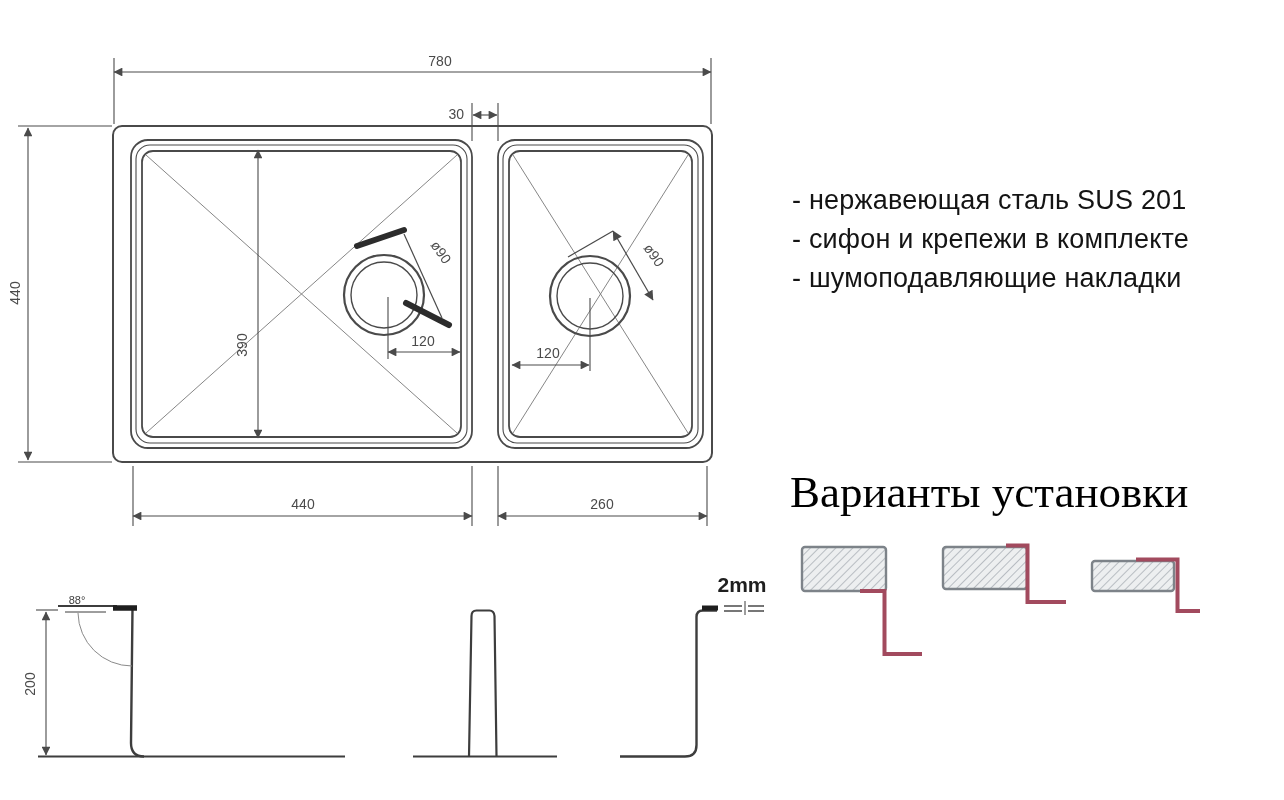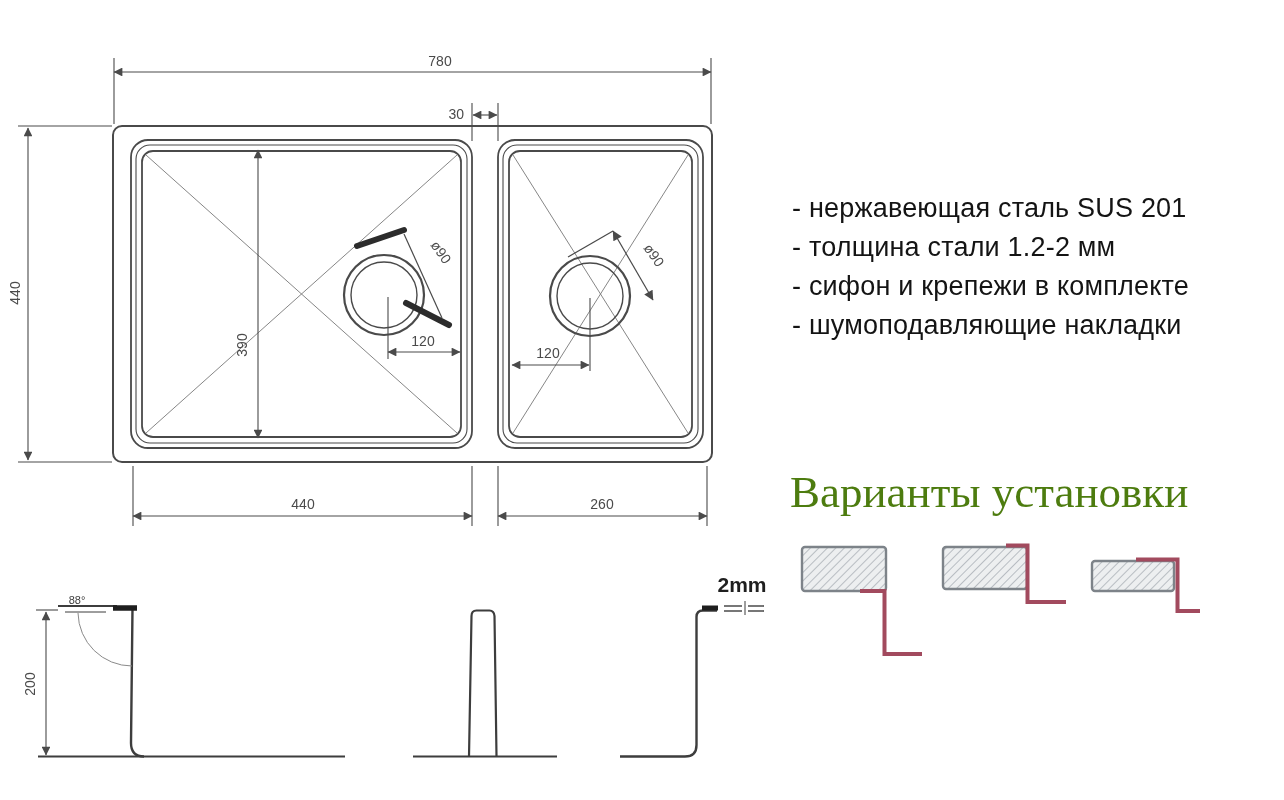--- a/index.html
+++ b/index.html
@@ -5,25 +5,25 @@
   html,body{margin:0;padding:0;background:#fff;}
   .canvas{
     position:relative;width:1200px;height:800px;background:#ffffff;overflow:hidden;
     font-family:"Liberation Sans",sans-serif;
   }
   svg{position:absolute;left:0;top:0;}
   .dimtxt{font-family:"Liberation Sans",sans-serif;font-size:14px;fill:#4a4a4a;}
   .dimtxt-small{font-family:"Liberation Sans",sans-serif;font-size:11px;fill:#3d3d3d;}
   .dimtxt-big{font-family:"Liberation Sans",sans-serif;font-size:21px;font-weight:700;fill:#1f1f1f;}
   .specs{
-    position:absolute;left:792px;top:189px;color:#141414;
+    position:absolute;left:792px;top:181px;color:#141414;
     font-size:27px;line-height:39px;letter-spacing:0.2px;white-space:nowrap;
   }
   .install-title{
-    position:absolute;left:790px;top:466px;color:#4d7c0f;
+    position:absolute;left:790px;top:466px;color:#000000;
     font-family:"Liberation Serif",serif;font-size:45px;white-space:nowrap;
   }
 </style>
 </head>
 <body>
 
 <div class="canvas">
 
   <svg width="1284" height="800" viewBox="0 0 1284 800">
     <defs>
@@ -169,20 +169,19 @@
       </g>
       <g>
         <rect x="1092" y="561" width="82" height="30" rx="3" fill="url(#hatch)" stroke="#7d8389" stroke-width="2.4"></rect>
         <path d="M 1136 559.5 L 1177.5 559.5 L 1177.5 611 L 1217 611" fill="none" stroke="#a24a5e" stroke-width="4"></path>
       </g>
     </g>
   </svg>
 
   <div class="specs">
     <div>- нержавеющая сталь SUS 201</div>
-    <div>- толщина стали 1.2-2 мм</div>
     <div>- сифон и крепежи в комплекте</div>
     <div>- шумоподавляющие накладки</div>
   </div>
 
   <div class="install-title">Варианты установки</div>
 
 </div>
 
 </body></html>

